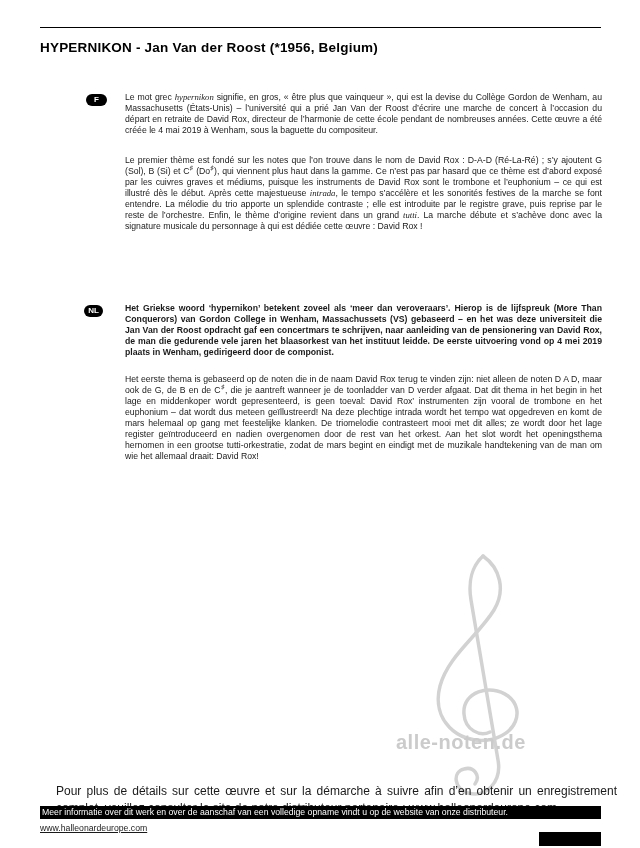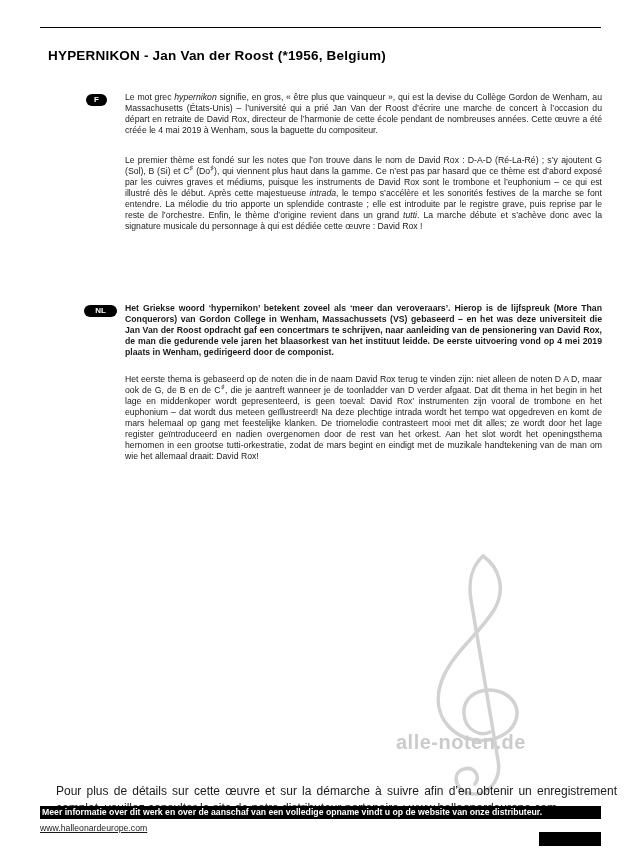--- a/index.html
+++ b/index.html
@@ -21,51 +21,51 @@
   .rule-top {
     position: absolute;
     left: 40px; top: 27px;
     width: 561px; height: 1px;
     background: #000;
     z-index: 2;
   }
   .title {
     position: absolute;
     left: 40px; top: 40px;
-    margin: 8px;
+    margin: 0;
     font-size: 13.5px;
     font-weight: 700;
     letter-spacing: 0.2px;
     color: #000;
     z-index: 2;
   }
   .badge {
     position: absolute;
     background: #000;
     color: #fff;
     font-size: 8px;
     font-weight: 700;
     height: 12px;
     line-height: 12px;
     text-align: center;
     border-radius: 6px;
     z-index: 2;
   }
   .badge.fr { left: 86px; top: 94px; width: 21px; }
-  .badge.nl { left: 84px; top: 305px; width: 33px; }
+  .badge.nl { left: 84px; top: 305px; width: 19px; }
   .para {
     position: absolute;
     left: 125px;
     width: 477px;
     font-size: 8.7px;
     line-height: 11px;
     text-align: justify;
     z-index: 2;
   }
-  .para em { font-style: italic; }
+  .para em { font-style: italic; font-family: Liberation Serif, serif; }
   .para sup, .sharp {
     font-size: 6.5px;
     vertical-align: super;
     line-height: 0;
   }
   #fr-p1 { top: 92px; }
   #fr-p2 { top: 155px; }
   #nl-p1 { top: 303px; font-weight: bold; }
   #nl-p2 { top: 374px; }
 
@@ -103,21 +103,20 @@
     left: 40px; top: 806px;
     width: 559px; height: 13px;
     padding-left: 2px;
     background: #000;
     color: #fff;
     font-size: 8.7px;
     line-height: 13px;
     white-space: nowrap;
     overflow: hidden;
     z-index: 3;
-    font-weight: bold;
   }
   .footer-url2 {
     position: absolute;
     left: 40px; top: 823px;
     font-size: 8.7px;
     z-index: 3;
   }
   .corner-box {
     position: absolute;
     left: 539px; top: 832px;

